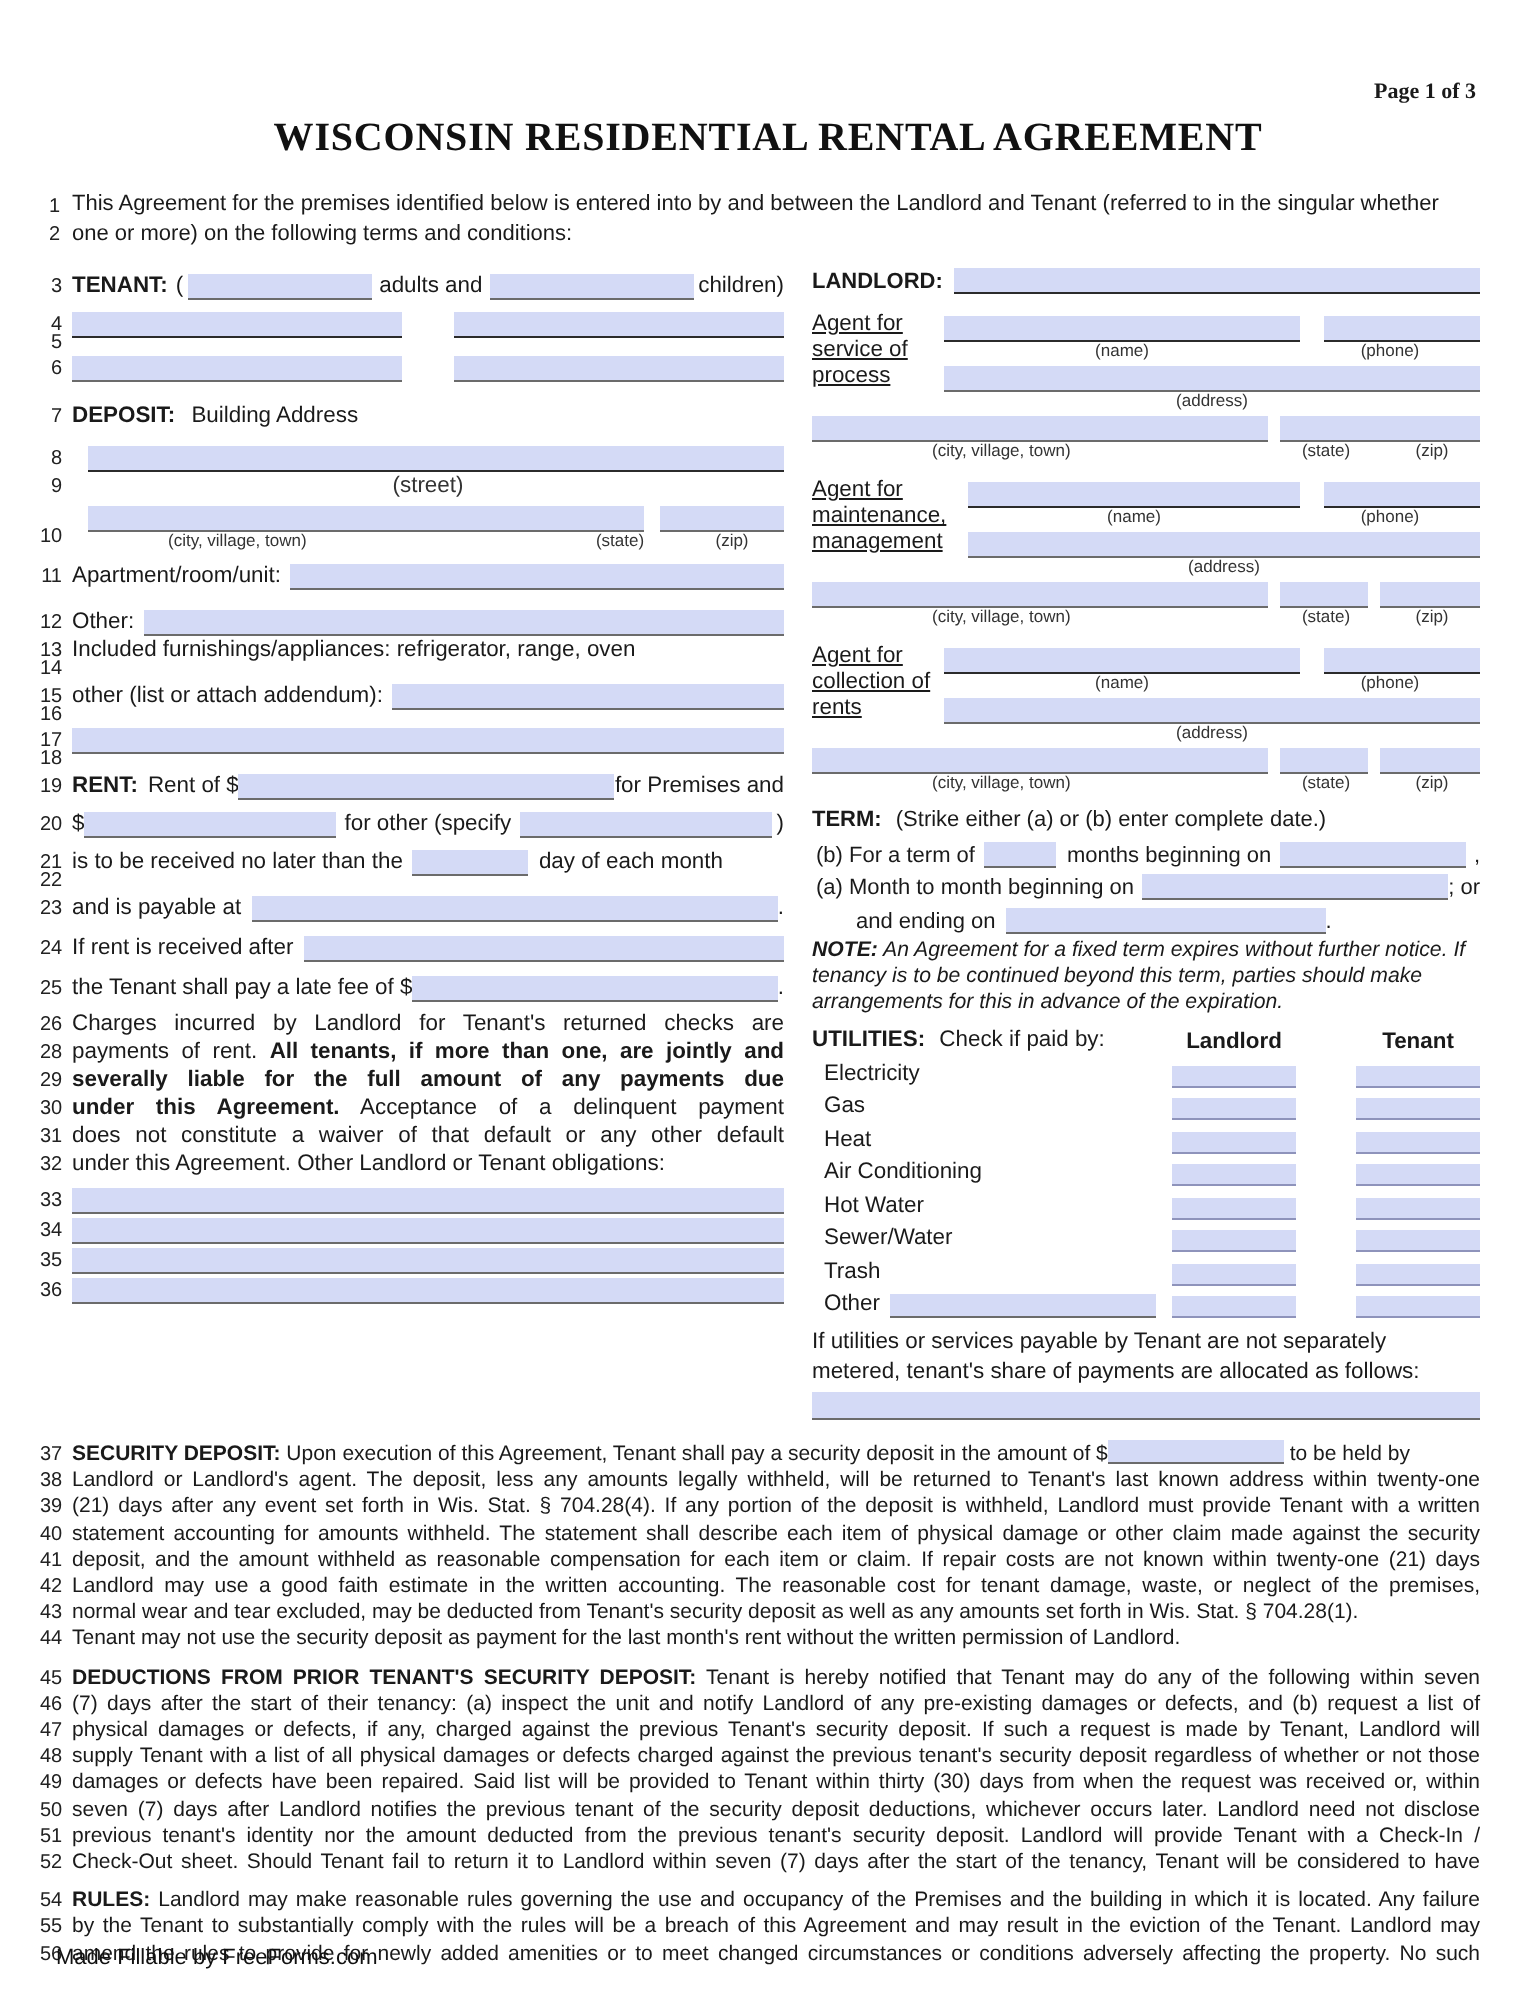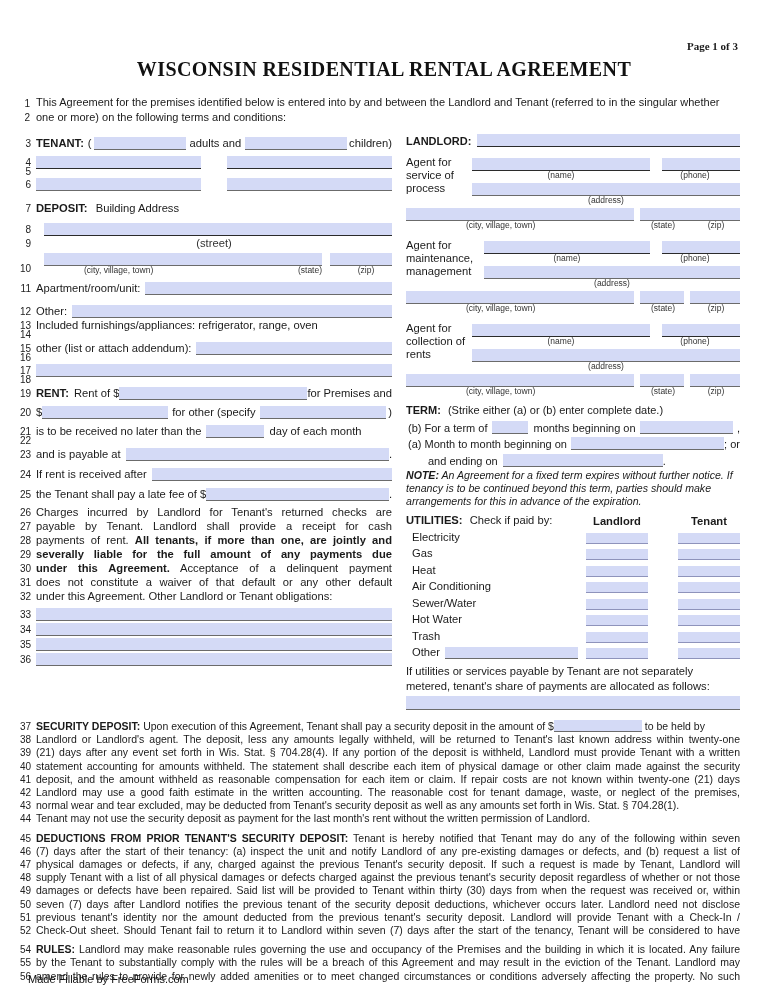--- a/index.html
+++ b/index.html
@@ -39,21 +39,21 @@
   .lrow .rc { font-size:11.2px; line-height:14px; }
   .frow { display:flex; align-items:flex-end; }
   .t { white-space:nowrap; }
   .b { font-weight:700; white-space:nowrap; }
   .sp { height:9px; }
   .cap { font-size:8.5px; color:#333; line-height:9px; }
   .jl { text-align:justify; text-align-last:justify; display:block; }
   
   .agent { margin-top:7px; }
   .agent-top { display:flex; align-items:flex-start; }
-  .agent-label { flex:none; width:66px; font-size:11.2px; line-height:13px; padding-top:2px; }
+  .agent-label { flex:none; width:66px; font-size:11.2px; line-height:13px; padding-top:2px;text-decoration:underline; }
   .agent-fields { flex:1; min-width:0; }
   .caprow { display:flex; }
   .term-note { font-style:italic; font-size:10.6px; line-height:13px; margin-top:2px; }
   .ucell { flex:none; width:62px; height:11px; background:#d4daf6;
            border-bottom:1px solid #8e93bb; }
   .urow { display:flex; align-items:flex-end; margin-top:3.5px; }
   .ulabel { flex:1; font-size:11.2px; line-height:13px; }
   .uhead { flex:none; width:62px; text-align:center; font-weight:700; font-size:11.2px; }
   
   .para { margin-top:6px; }
@@ -266,24 +266,20 @@
           <span class="f grow"></span>
           <span class="t">.</span>
         </div>
       </div>
 
       <div class="lrow" style="margin-top:4px">
         <span class="num">26</span>
         <span class="rc jl">Charges incurred by Landlord for Tenant's returned checks are</span>
       </div>
       <div class="lrow">
-        <span class="num">27</span>
-        <span class="rc jl">payable by Tenant. Landlord shall provide a receipt for cash</span>
-      </div>
-      <div class="lrow">
         <span class="num">28</span>
         <span class="rc jl"><span>payments of rent.</span> <span class="b" style="white-space:normal">All tenants, if more than one, are jointly and</span></span>
       </div>
       <div class="lrow">
         <span class="num">29</span>
         <span class="rc jl b" style="white-space:normal">severally liable for the full amount of any payments due</span>
       </div>
       <div class="lrow">
         <span class="num">30</span>
         <span class="rc jl"><span class="b" style="white-space:normal">under this Agreement.</span> <span>Acceptance of a delinquent payment</span></span>
@@ -485,27 +481,27 @@
             <span style="flex:none;width:30px"></span>
             <span class="ucell"></span>
           </div>
         <div class="urow">
             <span class="ulabel" style="padding-left:6px">Air Conditioning</span>
             <span class="ucell"></span>
             <span style="flex:none;width:30px"></span>
             <span class="ucell"></span>
           </div>
         <div class="urow">
+            <span class="ulabel" style="padding-left:6px">Hot Water</span>
+            <span class="ucell"></span>
+            <span style="flex:none;width:30px"></span>
+            <span class="ucell"></span>
+          </div>
+        <div class="urow">
             <span class="ulabel" style="padding-left:6px">Sewer/Water</span>
-            <span class="ucell"></span>
-            <span style="flex:none;width:30px"></span>
-            <span class="ucell"></span>
-          </div>
-        <div class="urow">
-            <span class="ulabel" style="padding-left:6px">Hot Water</span>
             <span class="ucell"></span>
             <span style="flex:none;width:30px"></span>
             <span class="ucell"></span>
           </div>
         <div class="urow">
             <span class="ulabel" style="padding-left:6px">Trash</span>
             <span class="ucell"></span>
             <span style="flex:none;width:30px"></span>
             <span class="ucell"></span>
           </div>

